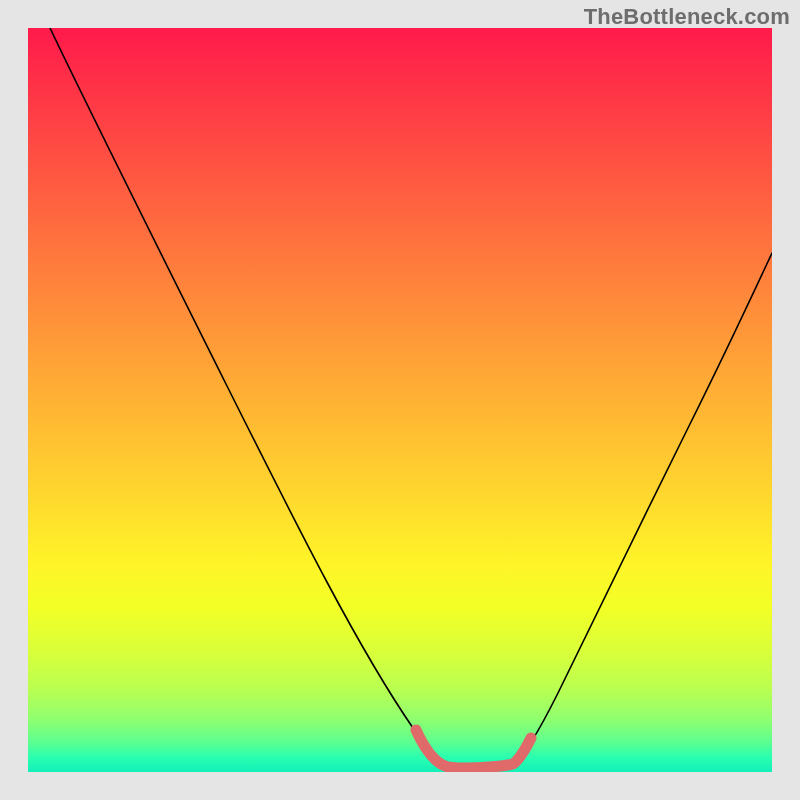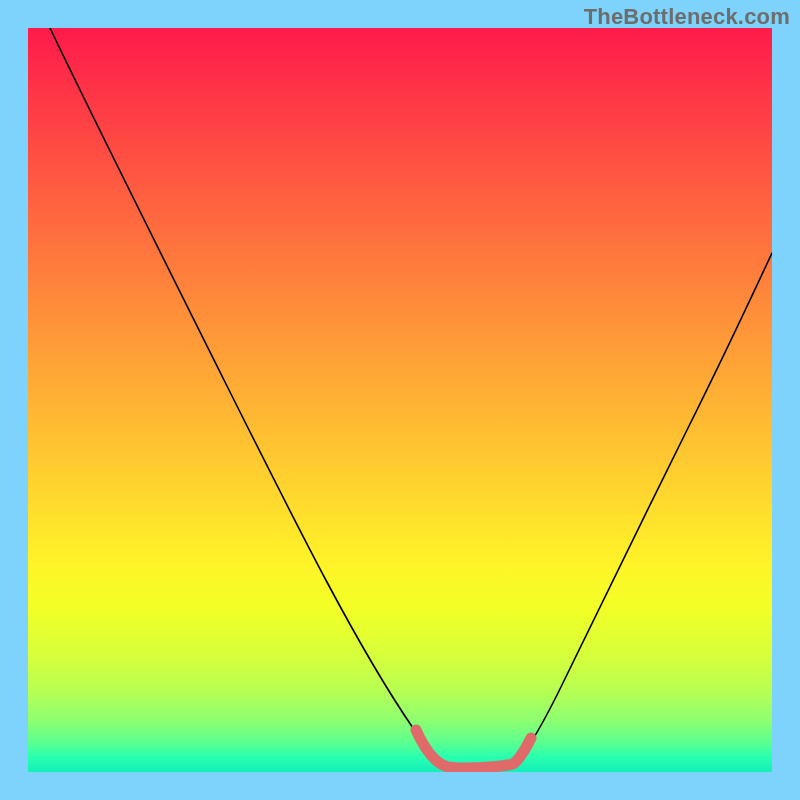--- a/index.html
+++ b/index.html
@@ -10,21 +10,21 @@
     background: #000;
     overflow: hidden;
     font-family: Arial, Helvetica, sans-serif;
   }
   .frame {
     position: absolute;
     left: 0;
     top: 0;
     width: 800px;
     height: 800px;
-    background: #7dd3fc;
+    background: #e5e5e5;
   }
   .plot {
     position: absolute;
     left: 28px;
     top: 28px;
     width: 744px;
     height: 744px;
     background: linear-gradient(
       to bottom,
       #ff1a4b 0%,

